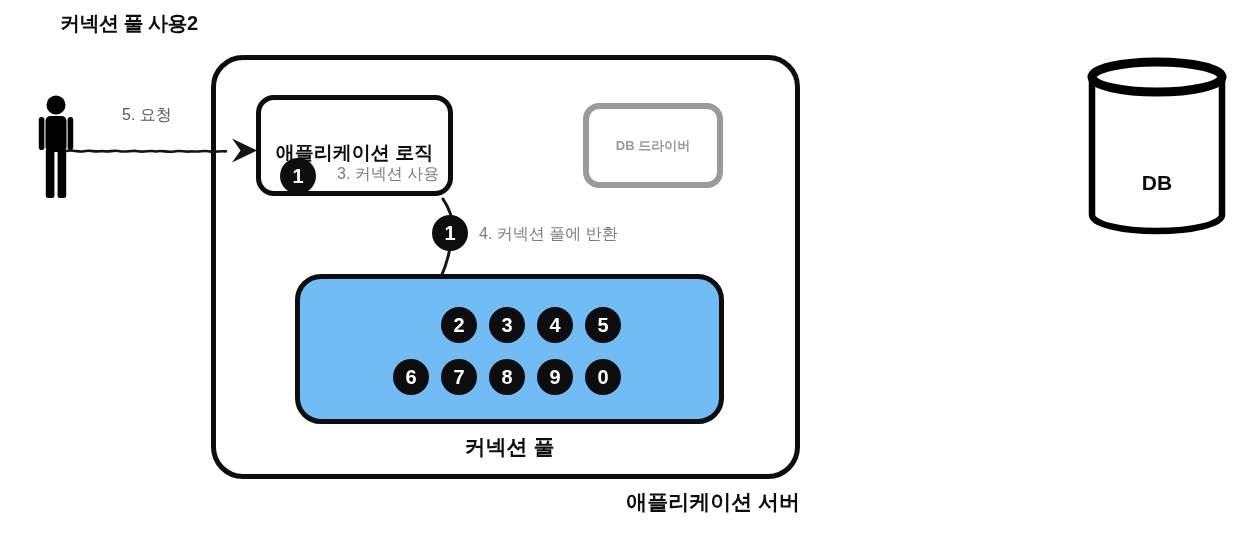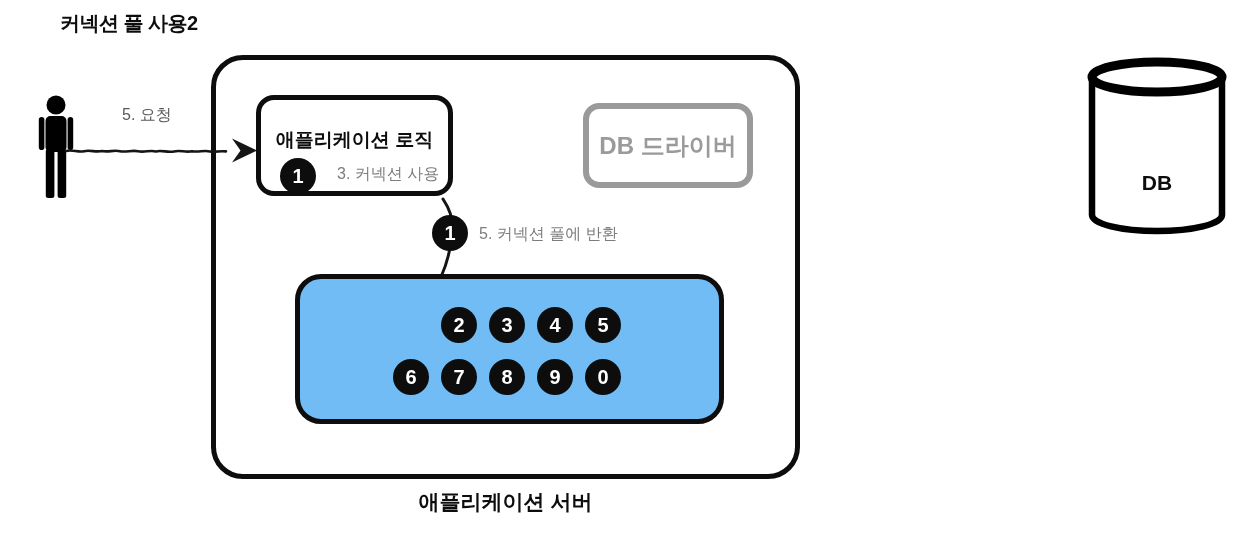--- a/index.html
+++ b/index.html
@@ -7,35 +7,35 @@
     position:relative;width:1244px;height:534px;background:#fff;overflow:hidden;
     font-family:"Liberation Sans","DejaVu Sans",sans-serif;color:var(--ink,#0d0d0d);
   }
   .abs{position:absolute;}
 
   .page-title{left:36px;top:10px;font-size:20px;font-weight:800;letter-spacing:-0.5px;margin-left:24px;}
 
   
   .server-box{left:211px;top:55px;width:589px;height:424px;box-sizing:border-box;
     border:5px solid var(--ink,#0d0d0d);border-radius:32px;background:#fff;}
-  .server-label{left:211px;top:488px;width:589px;text-align:center;
+  .server-label{left:211px;top:488px;width:589px;text-align:right;
     font-size:21px;font-weight:700;}
 
   
   .logic-box{left:256px;top:95px;width:197px;height:101px;box-sizing:border-box;
     border:5px solid var(--ink,#0d0d0d);border-radius:18px;background:#fff;}
-  .logic-title{position:absolute;left:0;top:27px;width:100%;text-align:center;
+  .logic-title{position:absolute;left:0;top:40px;width:100%;text-align:center;
     font-size:19px;font-weight:700;}
   .logic-note{position:absolute;left:76px;top:64px;font-size:16px;color:var(--label-gray,#7d7d7d);}
 
   
-  .driver-box{left:583px;top:103px;width:170px;height:85px;box-sizing:border-box;
+  .driver-box{left:583px;top:103px;width:140px;height:85px;box-sizing:border-box;
     border:6px solid var(--muted,#9a9a9a);border-radius:16px;background:#fff;
     display:flex;align-items:center;justify-content:center;
-    color:var(--muted,#9a9a9a);font-size:24px;font-weight:600;}
+    color:var(--muted,#9a9a9a);font-size:13px;font-weight:600;}
 
   
   .pool-box{left:295px;top:274px;width:429px;height:150px;box-sizing:border-box;
     border:5px solid var(--ink,#0d0d0d);border-radius:26px;background:var(--pool-fill,#72bcf5);}
   .pool-row{position:absolute;display:flex;gap:12px;}
   .pool-row.r1{left:141px;top:28px;}
   .pool-row.r2{left:93px;top:80px;}
   .pool-label{left:295px;top:433px;width:429px;text-align:center;font-size:21px;font-weight:700;}
 
   .conn-badge{width:36px;height:36px;border-radius:50%;background:var(--ink,#0d0d0d);
@@ -93,37 +93,38 @@
 
     <path d="M443,199 C451,211 454,222 452,234
       C450,250 448,261 441,277 C435,290 429,301 419,312" fill="none" stroke="#151515" stroke-width="3" stroke-linecap="round"></path>
     <polygon points="411,319 417.5,301.5 428.5,311.5" fill="#151515"></polygon>
     <path d="M413,317 l14,-5 M412,317 l5,-13" fill="none" stroke="#151515" stroke-width="2" stroke-linecap="round"></path>
   </svg>
 
   <div class="abs flow-label request-label">5. 요청</div>
 
   <div class="abs conn-badge badge-on-arrow">1</div>
-  <div class="abs flow-label return-label">5. 커넥션 풀에 반환</div>
+  <div class="abs flow-label return-label">4. 커넥션 풀에 반환</div>
 
   <div class="abs pool-box">
     <div class="pool-row r1">
         <div class="conn-badge">2</div>
         <div class="conn-badge">3</div>
         <div class="conn-badge">4</div>
         <div class="conn-badge">5</div>
       </div>
     <div class="pool-row r2">
         <div class="conn-badge">6</div>
         <div class="conn-badge">7</div>
         <div class="conn-badge">8</div>
         <div class="conn-badge">9</div>
         <div class="conn-badge">0</div>
       </div>
   </div>
+  <div class="abs pool-label">커넥션 풀</div>
 
   <svg class="abs" style="left:1082px;top:50px;" width="150" height="188" viewBox="0 0 150 188" aria-hidden="true">
     <path d="M10,27 L10,165 A65,16 0 0 0 140,165 L140,27" fill="#fff" stroke="#000" stroke-width="6.5"></path>
     <ellipse cx="75" cy="27" rx="65" ry="15" fill="#fff" stroke="#000" stroke-width="9"></ellipse>
   </svg>
   <div class="abs db-label">DB</div>
 
 </div>
 
 </body></html>

